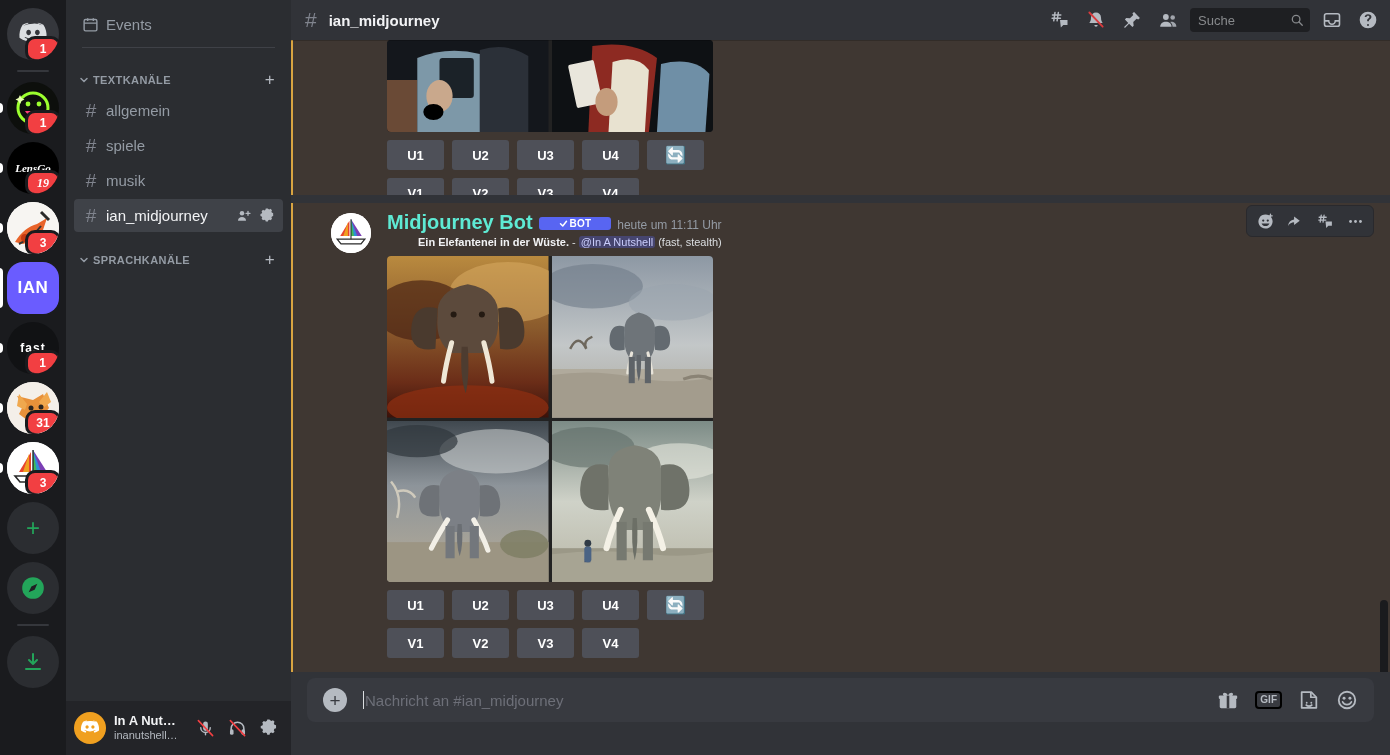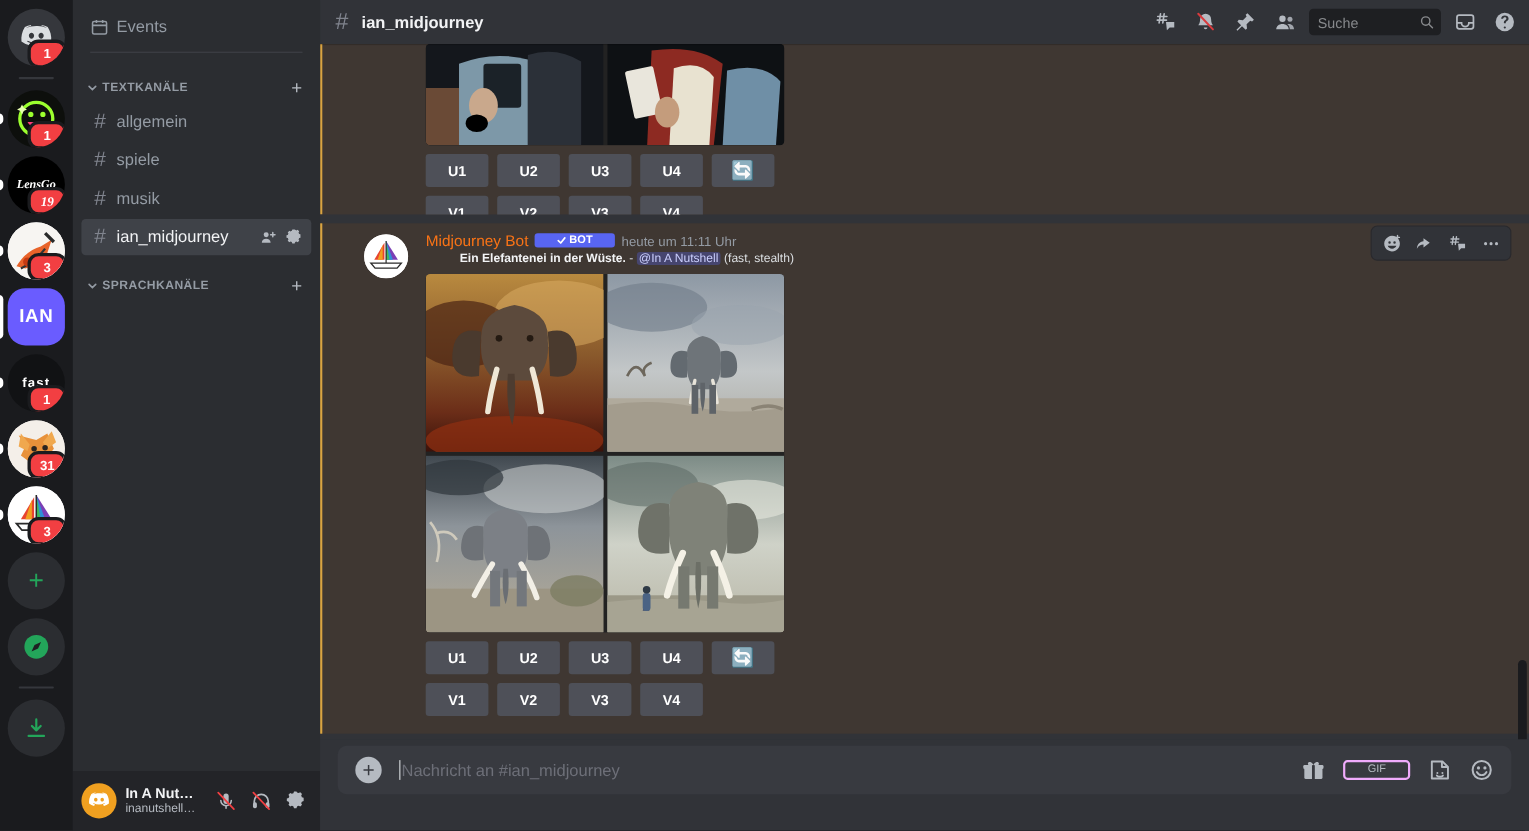--- a/index.html
+++ b/index.html
@@ -116,21 +116,21 @@
   .msg-gap { height: 8px; background: #313338; }
 
   .msg-row { display: flex; padding: 8px 0 8px 0; position: relative; }
   .msg-avatar {
     width: 40px; height: 40px; border-radius: 50%; background: #fff;
     flex: 0 0 40px; margin: 2px 16px 0 24px;
     display: flex; align-items: center; justify-content: center; overflow: hidden;
   }
   .msg-body { flex: 1; min-width: 0; padding-right: 48px; }
   .msg-head { display: flex; align-items: baseline; gap: 6px; }
-  .author { color: #f97316; font-size: 14px; font-weight: 400; }
+  .author { color: #5eead4; font-size: 20px; font-weight: 700; }
   .bot-tag {
     background: #5865f2; color: #fff; font-size: 10px; font-weight: bold;
     border-radius: 3px; padding: 1px 20px; position: relative; top: -1px;
     display: inline-flex; align-items: center; gap: 2px; letter-spacing: .2px;
   }
   .stamp { color: #949ba4; font-size: 12px; }
   .msg-text { color: #dbdee1; font-size: 11px; line-height: 1.4; margin-top: 1px; margin-left: 31px; }
   .msg-text b { color: #f2f3f5; font-weight: bold; }
   .mention { background: rgba(88,101,242,.32); color: #c9cdfb; border-radius: 3px; padding: 0 2px; font-weight: 500; }
 
@@ -166,21 +166,21 @@
     border-radius: 8px; display: flex; align-items: center; padding: 0 16px 0 16px; gap: 16px;
   }
   .plus-btn {
     width: 24px; height: 24px; border-radius: 50%; background: #b5bac1;
     color: #383a40; display: flex; align-items: center; justify-content: center;
     font-size: 19px; line-height: 1; cursor: pointer; flex: 0 0 24px;
   }
   .comp-input { flex: 1; color: #6d6f78; font-size: 15px; display: flex; align-items: center; cursor: text; }
   .caret { width: 1px; height: 18px; background: #dbdee1; margin-right: 1px; }
   .comp-icons { display: flex; gap: 16px; align-items: center; color: #b5bac1; }
-  .gif-box { border: 2px solid #f0abfc; border-radius: 4px; font-size: 10px; font-weight: normal; padding: 0 20px; line-height: 14px; color: #b5bac1; }
+  .gif-box { border: 2px solid #000000; border-radius: 4px; font-size: 10px; font-weight: bold; padding: 0 3px; line-height: 14px; color: #b5bac1; }
   svg { display: block; }
 </style>
 </head>
 <body>
 
 <div id="app">
 
   <div class="rail">
 
     <div class="rail-item">

